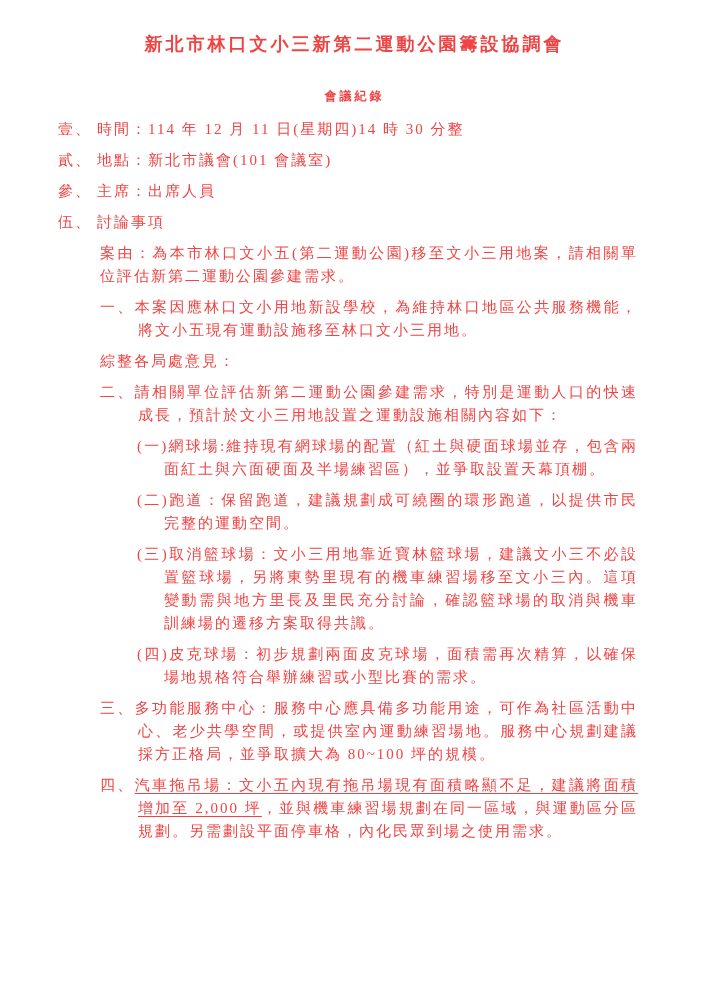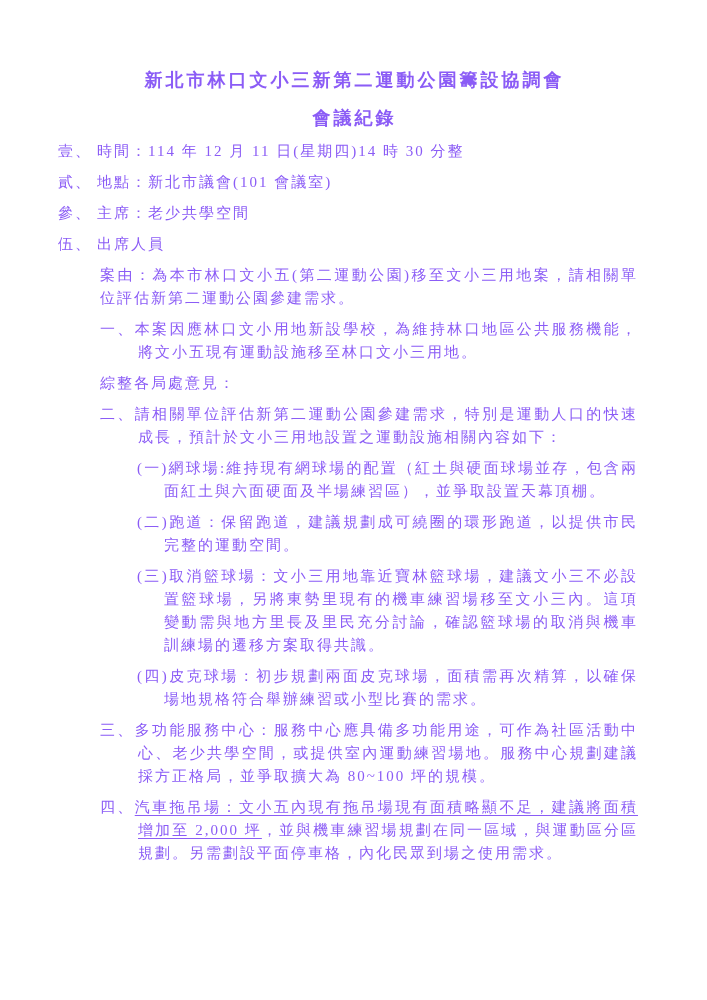--- a/index.html
+++ b/index.html
@@ -9,39 +9,39 @@
   }
   body {
     width: 707px;
     height: 1000px;
     overflow: hidden;
   }
   .doc {
     box-sizing: border-box;
     width: 707px;
     height: 996px;
-    padding: 68px 56px 30px 58px;
+    padding: 32px 56px 30px 58px;
     font-family: "Liberation Serif", "DejaVu Serif", serif;
-    color: #8b5cf6;
+    color: #ef4444;
     font-size: 15px;
     line-height: 23px;
     letter-spacing: 2px;
   }
   .doc-title {
     margin: 0;
     text-align: center;
     font-size: 18px;
     font-weight: 700;
     line-height: 24px;
     letter-spacing: 3px;
   }
   .doc-subtitle {
-    margin: 14px 0 0 0;
+    margin: 28px 0 0 0;
     text-align: center;
-    font-size: 18px;
+    font-size: 12px;
     font-weight: 700;
     line-height: 24px;
     letter-spacing: 3px;
   }
   .meta-list {
     margin-top: 10px;
   }
   .meta-item {
     margin: 0 0 13px 0;
   }
@@ -77,22 +77,22 @@
 <body>
 
 <div class="doc">
 
   <h1 class="doc-title">新北市林口文小三新第二運動公園籌設協調會</h1>
   <h2 class="doc-subtitle">會議紀錄</h2>
 
   <div class="meta-list">
     <p class="para meta-item"><span class="meta-marker">壹、</span><span>時間：114 年 12 月 11 日(星期四)14 時 30 分整</span></p>
     <p class="para meta-item"><span class="meta-marker">貳、</span><span>地點：新北市議會(101 會議室)</span></p>
-    <p class="para meta-item"><span class="meta-marker">參、</span><span>主席：老少共學空間</span></p>
-    <p class="para meta-item"><span class="meta-marker">伍、</span><span>出席人員</span></p>
+    <p class="para meta-item"><span class="meta-marker">參、</span><span>主席：出席人員</span></p>
+    <p class="para meta-item"><span class="meta-marker">伍、</span><span>討論事項</span></p>
   </div>
 
   <div class="discussion">
 
     <p class="para">案由：為本市林口文小五(第二運動公園)移至文小三用地案，請相關單位評估新第二運動公園參建需求。</p>
 
     <p class="para hang-l1"><span>一、</span><span>本案因應林口文小用地新設學校，為維持林口地區公共服務機能，將文小五現有運動設施移至林口文小三用地。</span></p>
 
     <p class="para">綜整各局處意見：</p>
 

